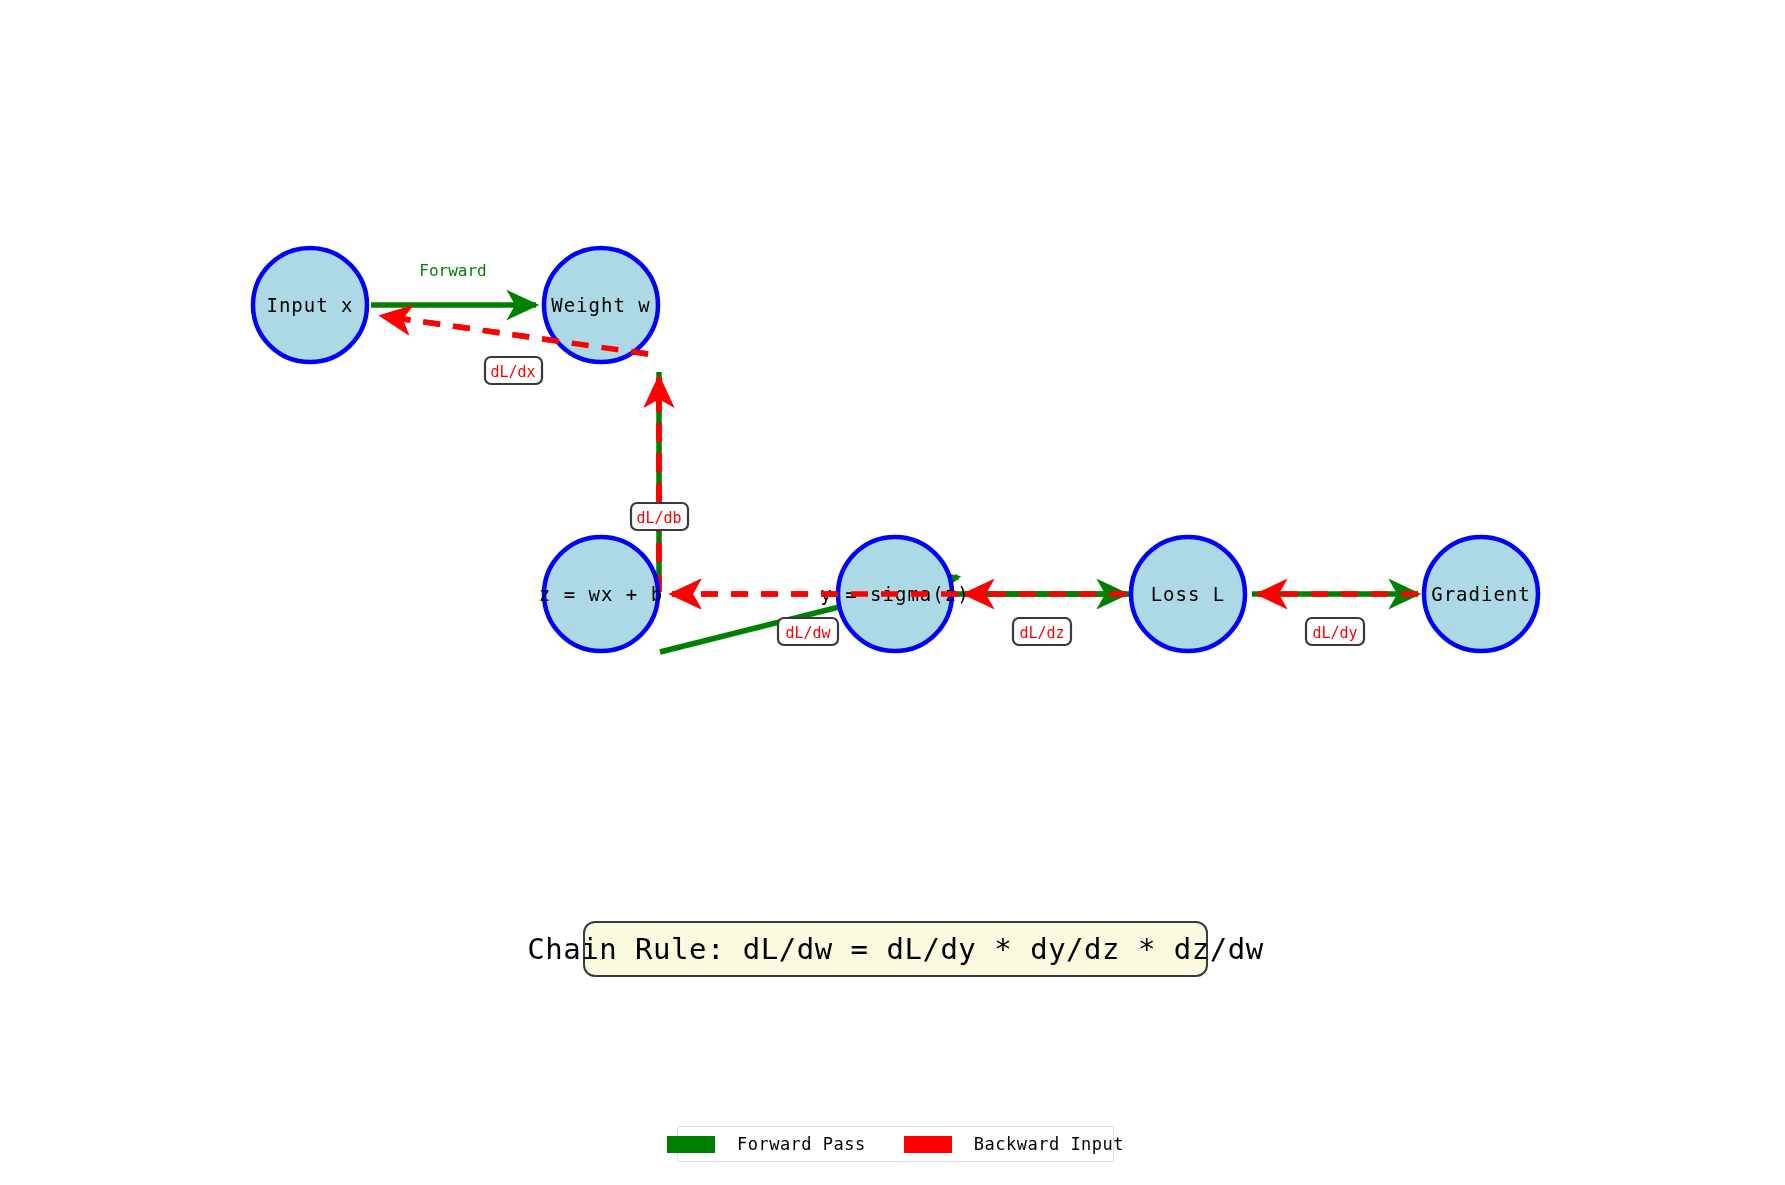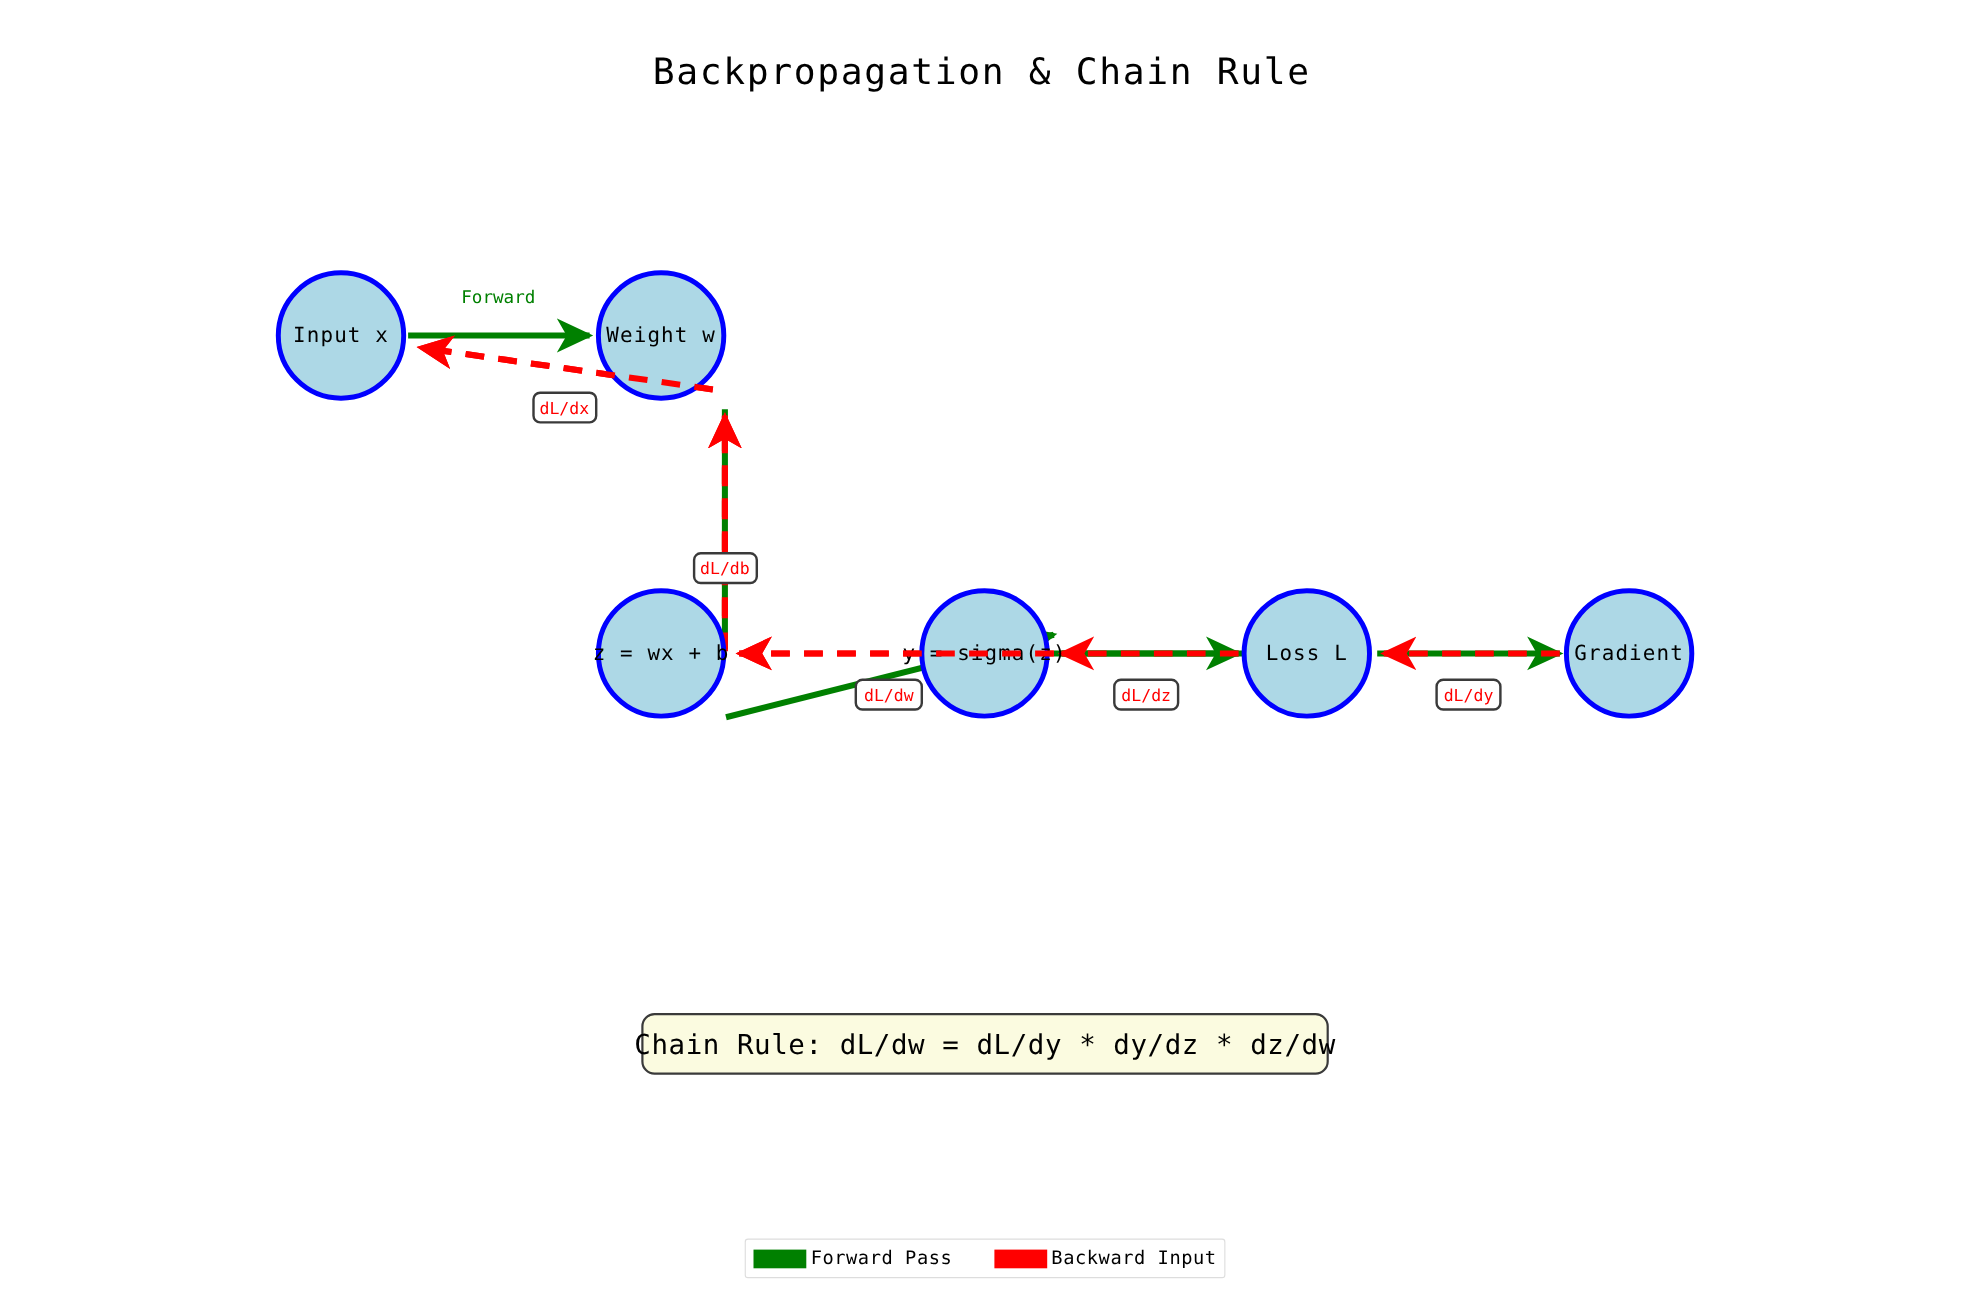--- a/index.html
+++ b/index.html
@@ -71,21 +71,21 @@
     background: #fbfbe0;
     border: 2.5px solid #3a3a3a;
     border-radius: 12px;
     box-sizing: border-box;
     display: flex;
     align-items: center;
     justify-content: center;
   }
   .chainrule-text {
     font-family: "DejaVu Sans Mono", "Liberation Mono", monospace;
-    font-size: 25px;
+    font-size: 29px;
     color: #000000;
     letter-spacing: 0.5px;
     white-space: nowrap;
   }
   .legend-box {
     position: absolute;
     left: 677px;
     top: 1126px;
     width: 437px;
     height: 36px;
@@ -94,41 +94,40 @@
     border-radius: 3px;
     box-sizing: border-box;
     display: flex;
     align-items: center;
     justify-content: center;
     gap: 38px;
   }
   .legend-item {
     display: flex;
     align-items: center;
-    gap: 4px;
+    gap: 22px;
   }
   .legend-swatch {
     width: 48px;
     height: 17px;
     display: inline-block;
   }
   .legend-text {
     font-family: "DejaVu Sans Mono", "Liberation Mono", monospace;
     font-size: 17px;
     color: #000000;
     letter-spacing: 0.5px;
     white-space: nowrap;
   }
 </style>
 </head>
 <body>
 
 <div id="stage">
 
-  <div class="title">Backpropagation &amp; Chain Rule</div>
 
   <svg class="layer" viewBox="0 0 1785 1185">
     <defs>
       <marker id="arrowGreen" markerWidth="7" markerHeight="7" refX="5.4" refY="3.1" orient="auto" markerUnits="strokeWidth">
         <path d="M0,0.3 L6,3.1 L0,5.9 L1.6,3.1 Z" fill="#008000"></path>
       </marker>
       <marker id="arrowRed" markerWidth="7" markerHeight="7" refX="5.4" refY="3.1" orient="auto" markerUnits="strokeWidth">
         <path d="M0,0.3 L6,3.1 L0,5.9 L1.6,3.1 Z" fill="#ff0000"></path>
       </marker>
     </defs>

